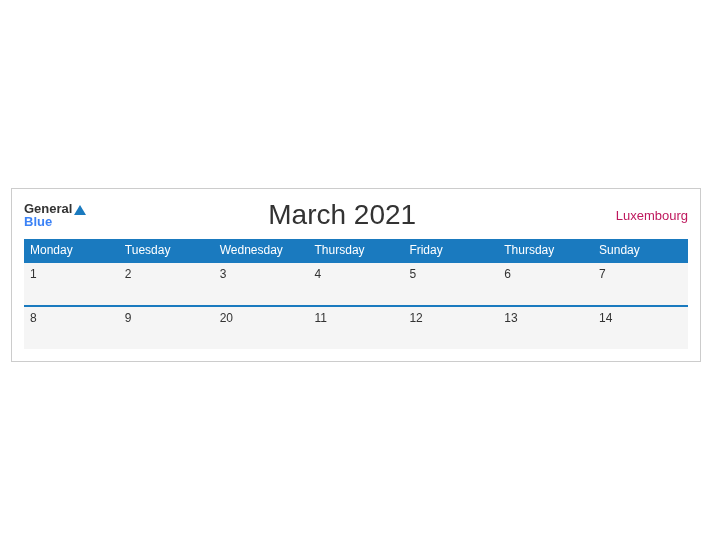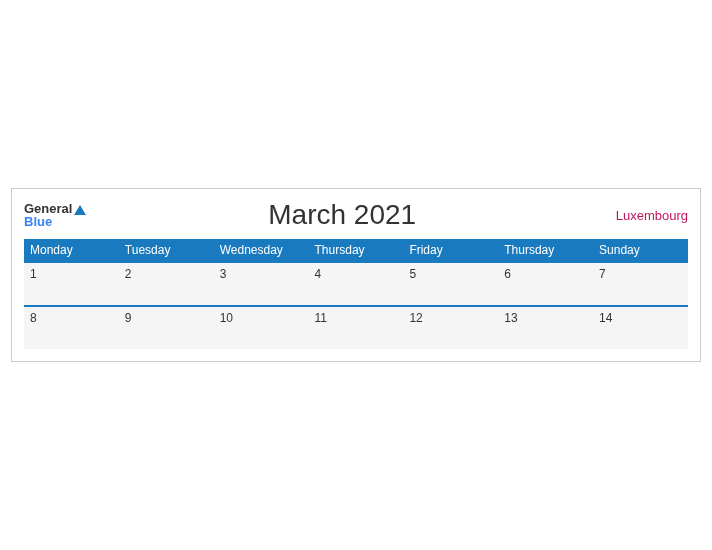--- a/index.html
+++ b/index.html
@@ -123,21 +123,21 @@
           <td>2</td>
           <td>3</td>
           <td>4</td>
           <td>5</td>
           <td>6</td>
           <td>7</td>
         </tr>
         <tr>
           <td>8</td>
           <td>9</td>
-          <td>10</td>
+          <td>20</td>
           <td>11</td>
           <td>12</td>
           <td>13</td>
           <td>14</td>
         </tr>
       </tbody>
   </table>
 </div>
 
 </body></html>

